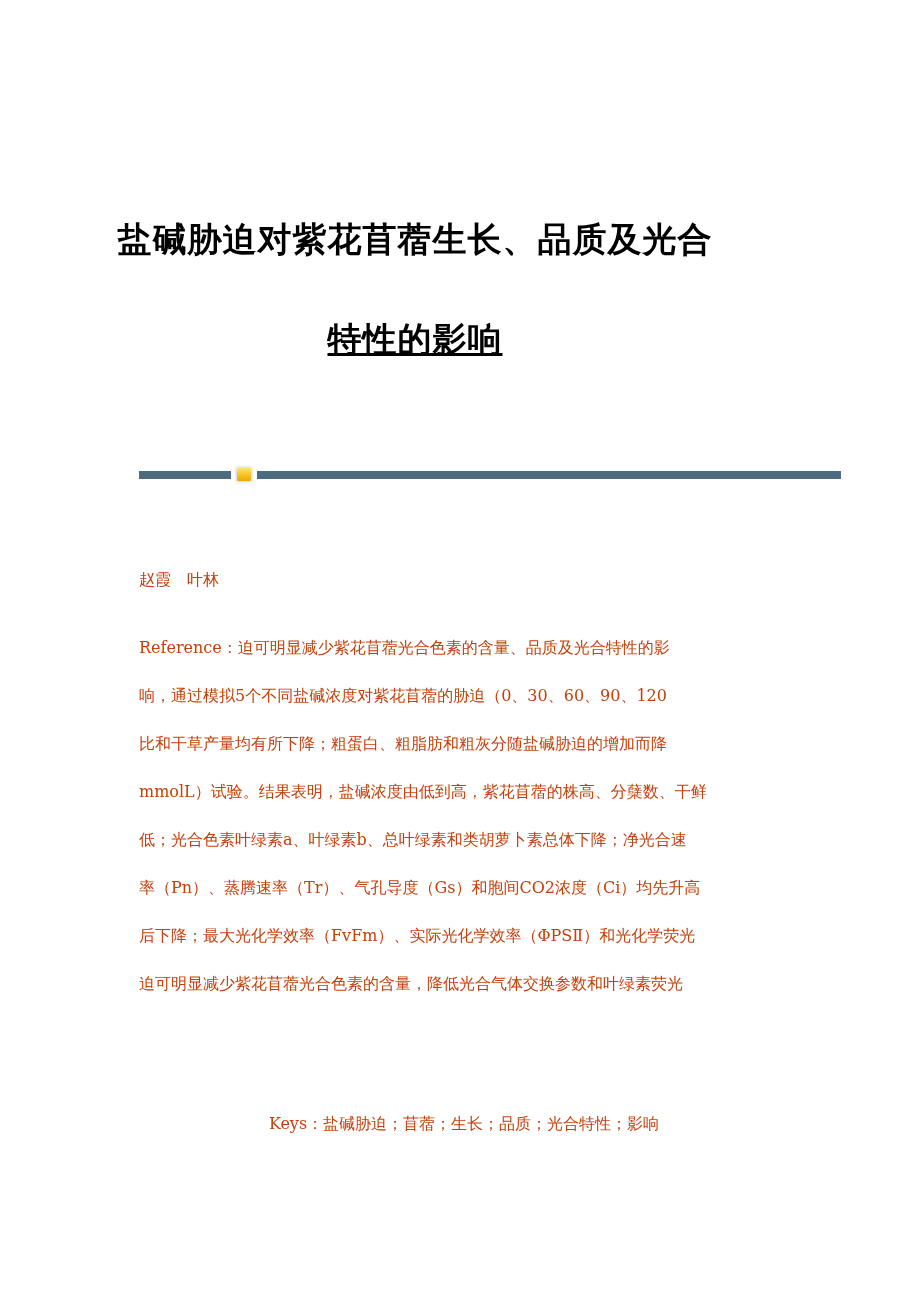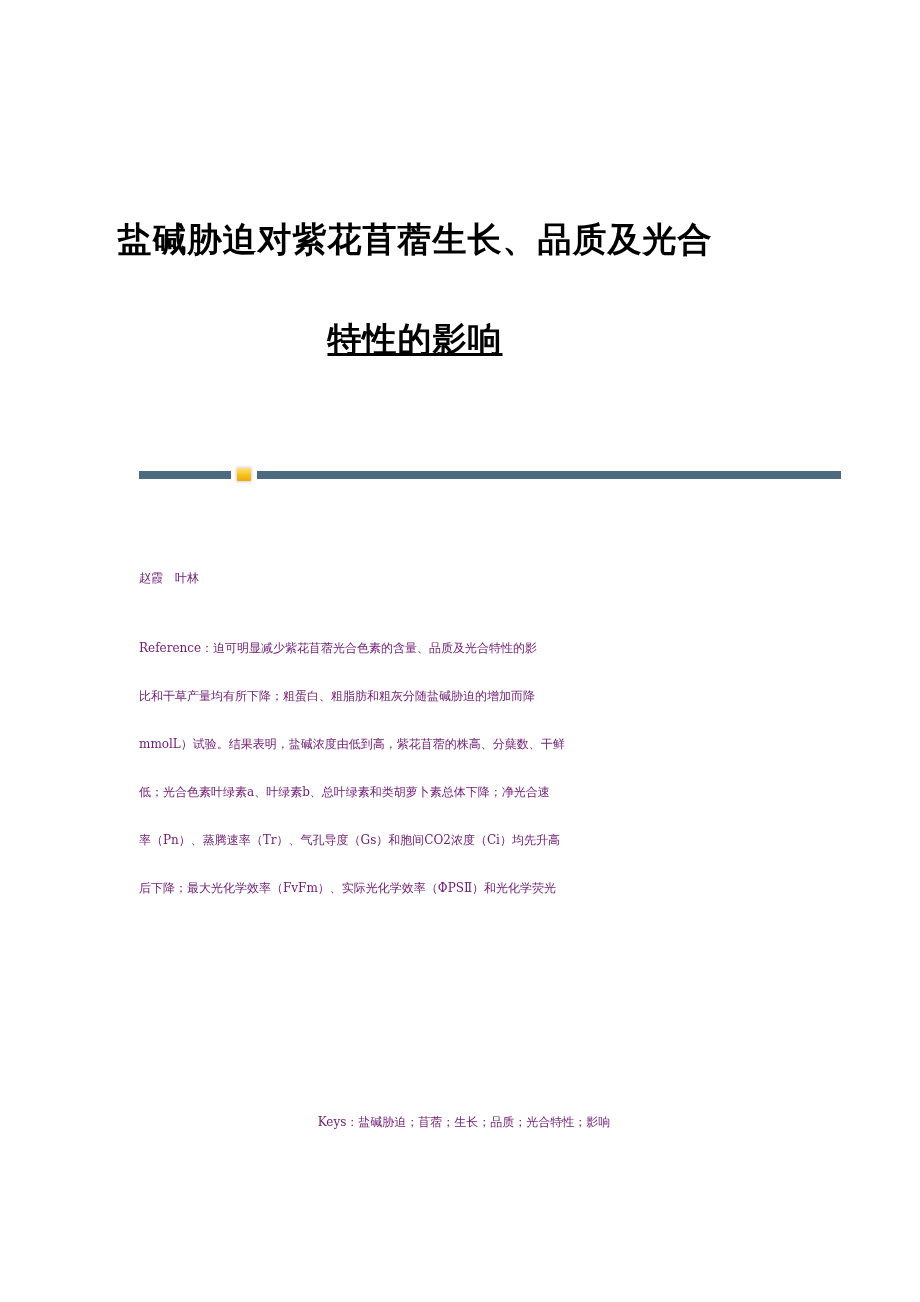--- a/index.html
+++ b/index.html
@@ -67,22 +67,22 @@
       background: linear-gradient(180deg, #ffe27a 0%, #f5c21d 55%, #e8a90f 100%);
       box-shadow: 0 0 3px 1px rgba(200,200,200,0.8);
       border-radius: 1px;
     }
 
     .body-text {
       position: absolute;
       left: 139px;
       width: 650px;
       font-family: "DejaVu Serif", serif;
-      font-size: 12px;
-      color: #701a75;
+      font-size: 16px;
+      color: #c2410c;
     }
     .authors { top: 570px; }
     .abstract {
       top: 624px;
       line-height: 48px;
       text-align: justify;
       margin: 0;
     }
     .keys { top: 1114px; text-align: center; }
   </style>
@@ -97,22 +97,24 @@
   <div class="divider">
     <div class="bar-left"></div>
     <div class="gem"></div>
     <div class="bar-right"></div>
   </div>
 
   <div class="body-text authors">赵霞　叶林</div>
 
   <div class="body-text abstract">
     <div>Reference：迫可明显减少紫花苜蓿光合色素的含量、品质及光合特性的影</div>
+    <div>响，通过模拟5个不同盐碱浓度对紫花苜蓿的胁迫（0、30、60、90、120</div>
     <div>比和干草产量均有所下降；粗蛋白、粗脂肪和粗灰分随盐碱胁迫的增加而降</div>
     <div>mmolL）试验。结果表明，盐碱浓度由低到高，紫花苜蓿的株高、分蘖数、干鲜</div>
     <div>低；光合色素叶绿素a、叶绿素b、总叶绿素和类胡萝卜素总体下降；净光合速</div>
     <div>率（Pn）、蒸腾速率（Tr）、气孔导度（Gs）和胞间CO2浓度（Ci）均先升高</div>
     <div>后下降；最大光化学效率（FvFm）、实际光化学效率（ΦPSⅡ）和光化学荧光</div>
+    <div>迫可明显减少紫花苜蓿光合色素的含量，降低光合气体交换参数和叶绿素荧光</div>
   </div>
 
   <div class="body-text keys">Keys：盐碱胁迫；苜蓿；生长；品质；光合特性；影响</div>
 
 </div>
 
 </body></html>

